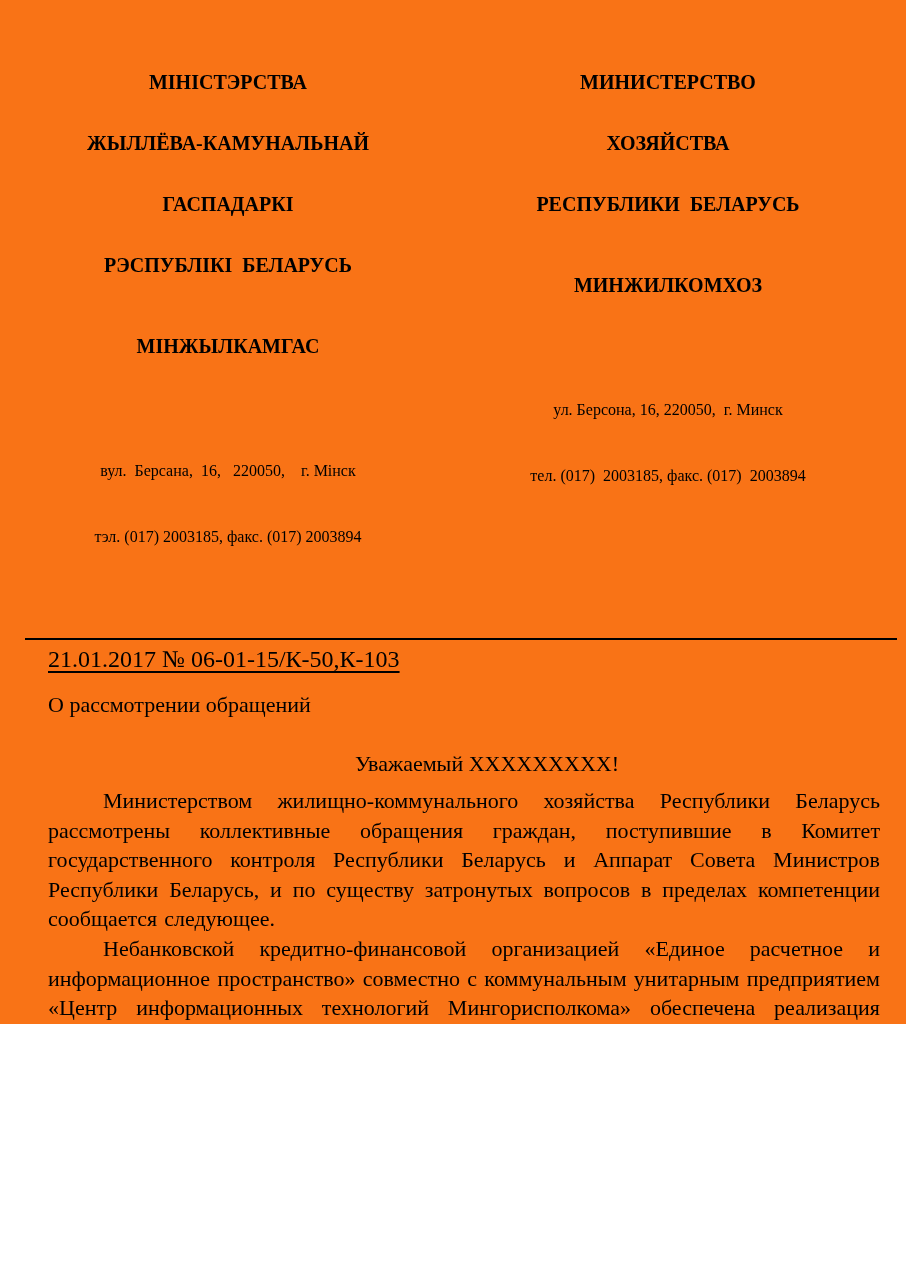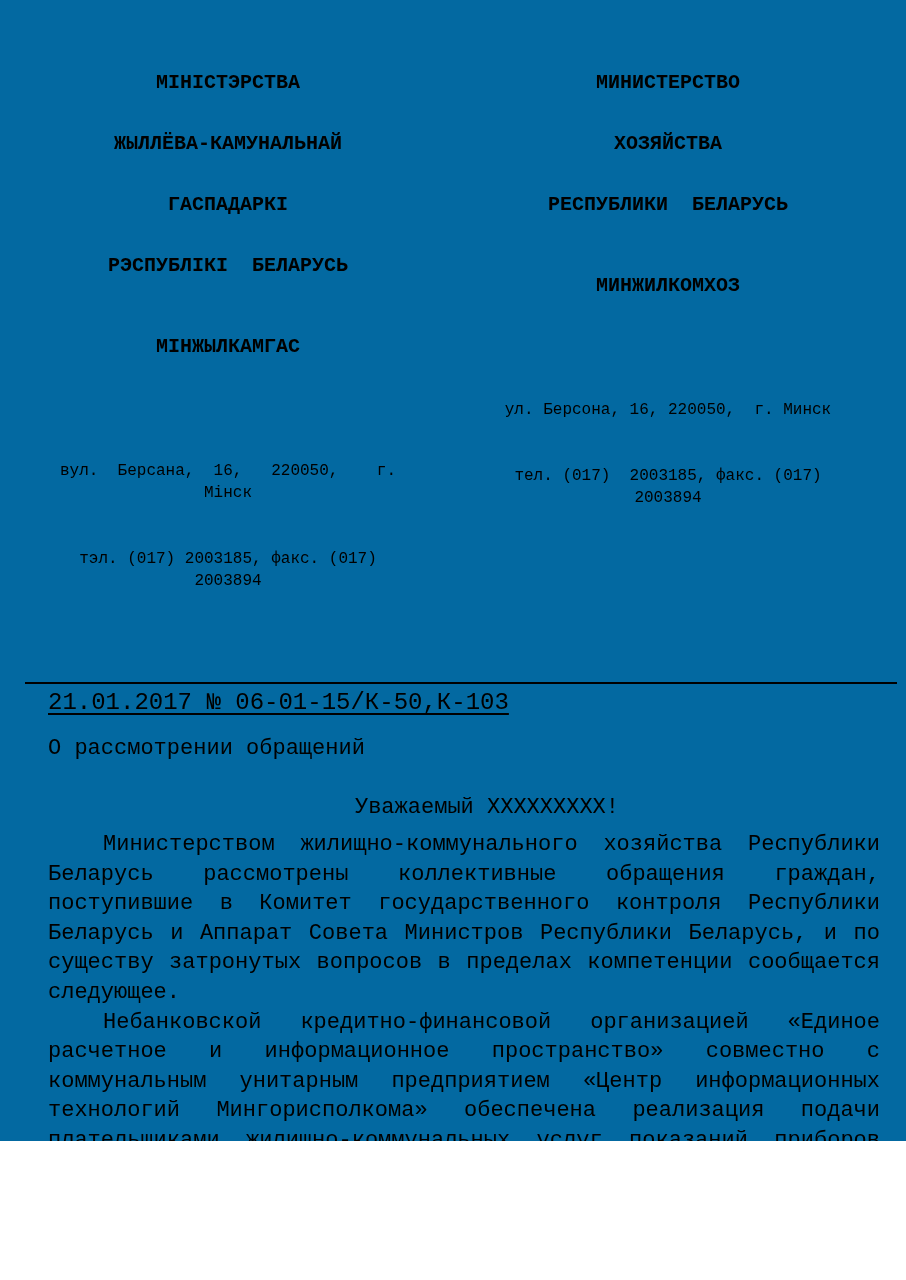--- a/index.html
+++ b/index.html
@@ -1,22 +1,22 @@
 <!DOCTYPE html>
 <html><head>
 <meta charset="utf-8">
 <style>
   html, body { margin: 0; padding: 0; background: #ffffff; }
   .page {
     position: relative;
     width: 906px;
-    height: 1141px;
-    background: #0369a1;
+    height: 1024px;
+    background: #f97316;
     color: #000000;
-    font-family: Liberation Mono, monospace;
+    font-family: Liberation Serif, serif;
     overflow: hidden;
   }
   
   .letterhead { display: flex; padding-top: 34px; }
   .lh-col { text-align: center; white-space: pre-wrap; }
   .lh-col.left  { width: 352px; margin-left: 52px; }
   .lh-col.right { width: 352px; margin-left: 88px; }
   .lh-org   { font-weight: bold; font-size: 20px; line-height: 25px; }
   .lh-short { font-weight: bold; font-size: 20px; line-height: 25px; margin-top: 20px; }
   .lh-addr  { font-size: 16px; line-height: 22px; margin-top: 21px; text-align: center; }

